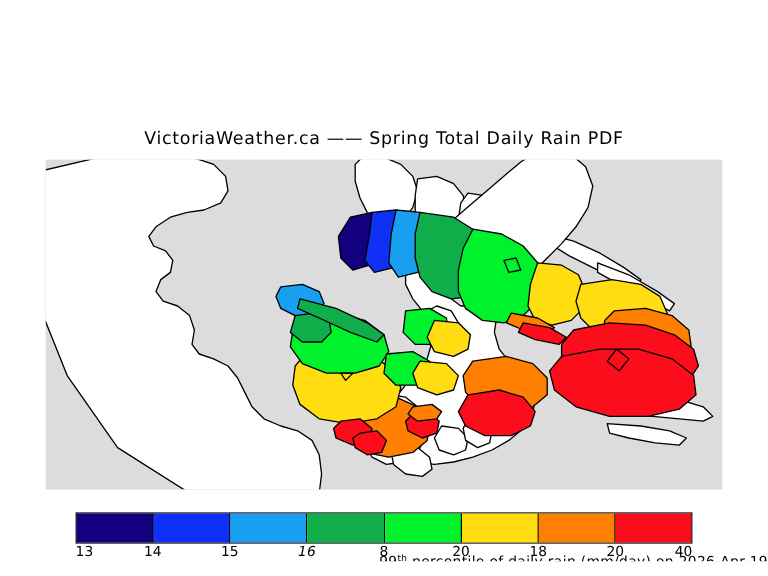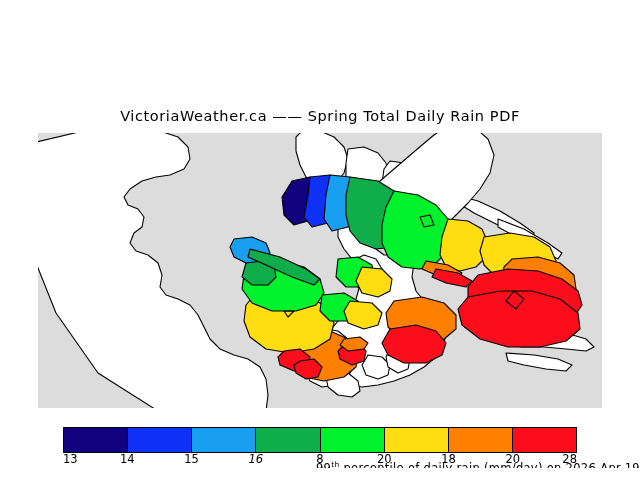--- a/index.html
+++ b/index.html
@@ -320,20 +320,20 @@
 
   <div id="cb-ticks">
       <span class="cb-tick first" style="left: 0%;">13</span>
       <span class="cb-tick" style="left: 12.5%;">14</span>
       <span class="cb-tick" style="left: 25%;">15</span>
       <span class="cb-tick" style="left: 37.5%; font-style: italic;">16</span>
       <span class="cb-tick" style="left: 50%;">8</span>
       <span class="cb-tick" style="left: 62.5%;">20</span>
       <span class="cb-tick" style="left: 75%;">18</span>
       <span class="cb-tick" style="left: 87.5%;">20</span>
-      <span class="cb-tick last" style="left: 100%;">28</span>
+      <span class="cb-tick last" style="left: 100%;">40</span>
     </div>
 
   <div id="cb-caption">
     <span>99</span><sup>th</sup><span> percentile of daily rain (mm/day) on 2026-Apr-19</span>
   </div>
 
 </div>
 
 </body></html>

